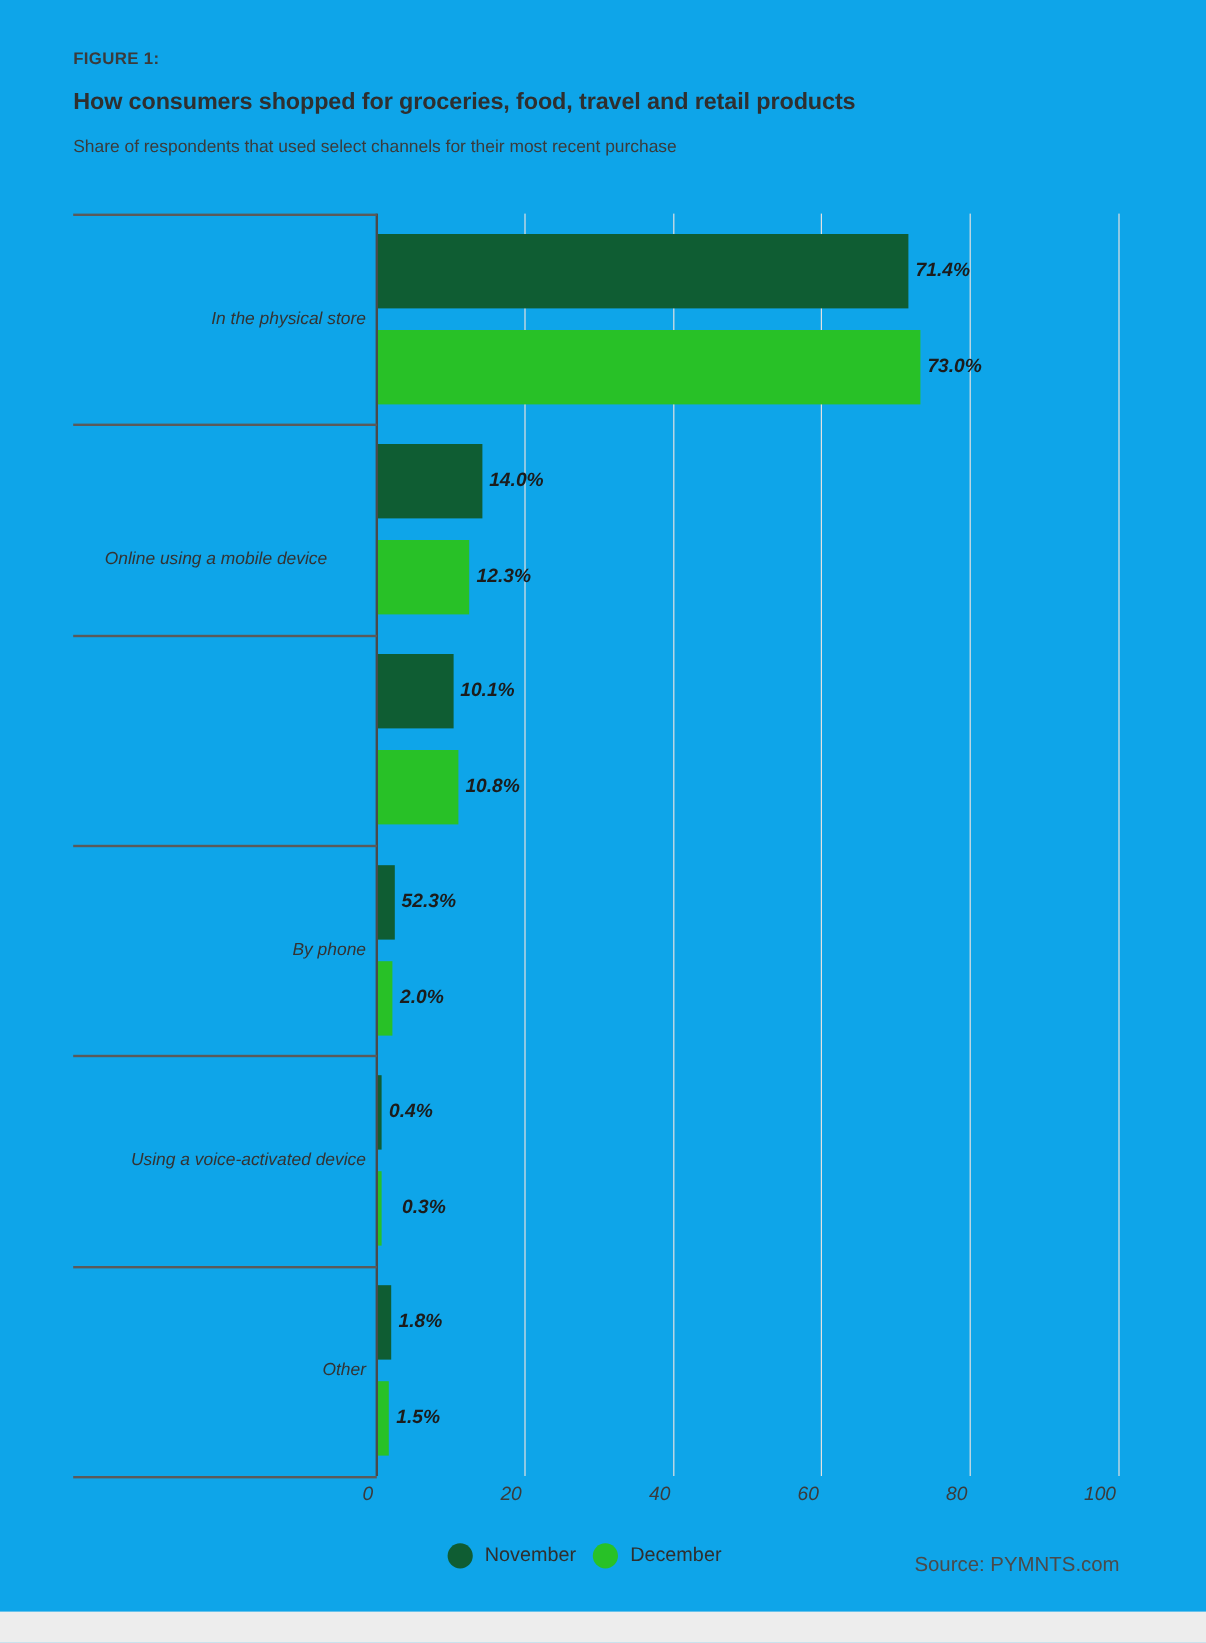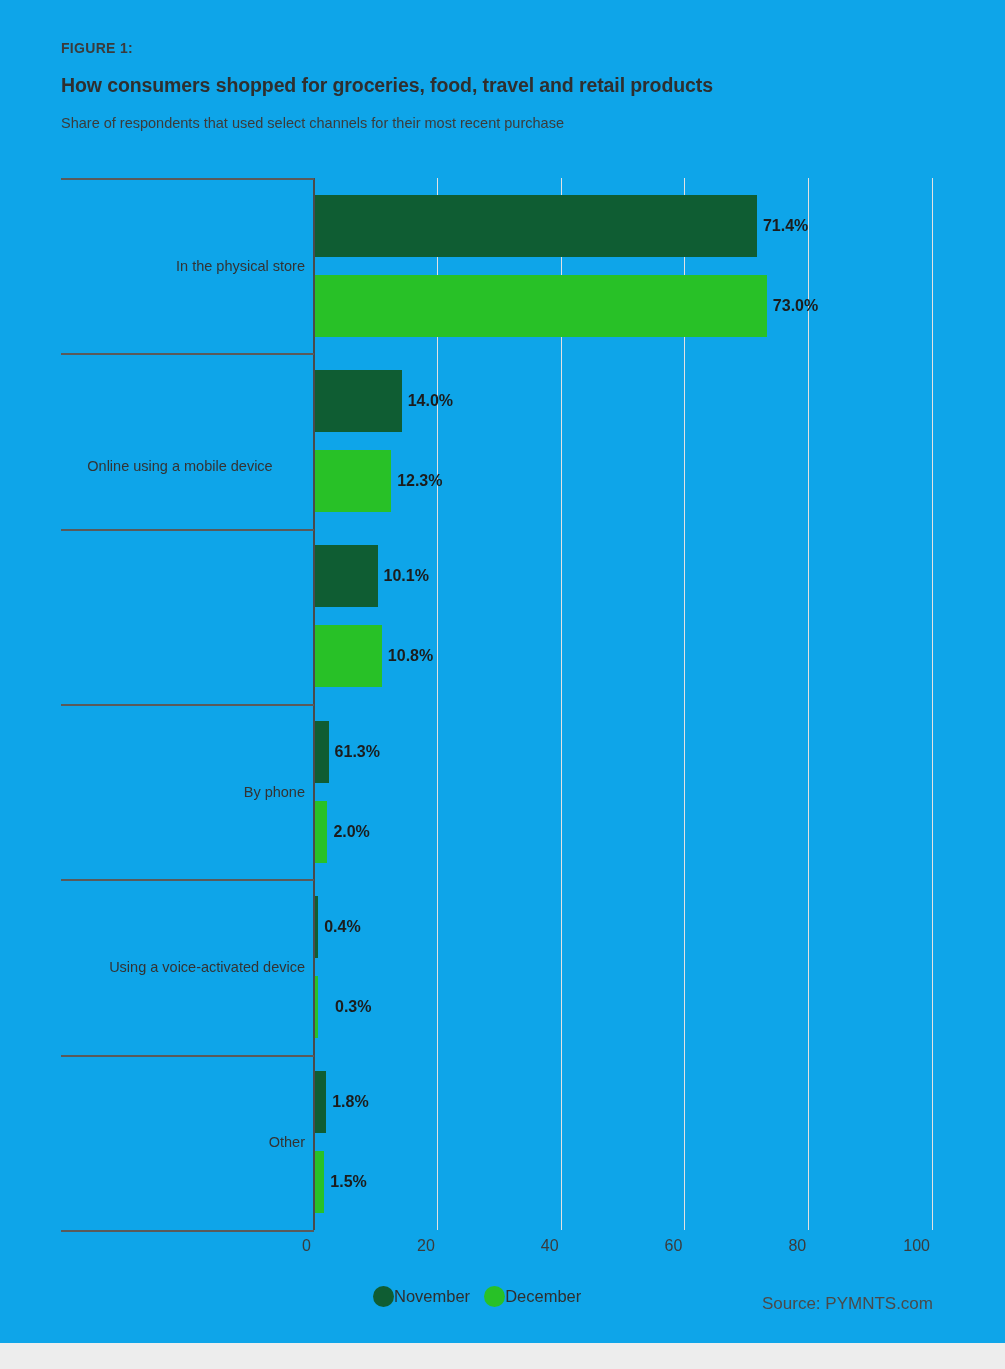--- a/index.html
+++ b/index.html
@@ -56,20 +56,21 @@
     font-weight: normal;
   }
 
   
   .plot {
     position: absolute;
     left: 0;
     top: 0;
     width: 1005px;
     height: 1102px;
+    font-style: italic;
   }
   .gridline {
     position: absolute;
     top: 178px;
     height: 1052px;
     width: 1px;
     background: #e2e2e2;
   }
   .axis-line {
     position: absolute;
@@ -120,21 +121,21 @@
     position: absolute;
     left: 373px;
     top: 1286px;
     display: flex;
     align-items: center;
     gap: 14px;
   }
   .legend-item {
     display: flex;
     align-items: center;
-    gap: 0;
+    gap: 10px;
   }
   .legend-dot {
     width: 21px;
     height: 21px;
     border-radius: 50%;
     display: inline-block;
   }
   .legend-label {
     font-size: 16.5px;
     color: #2f2f2f;
@@ -177,21 +178,21 @@
       <div class="bar dec" style="left: 315px; top: 449.95px; width: 76.137px; background: rgb(40, 193, 39);"></div>
       <div class="bar-value" style="left: 397.137px; top: 471.95px;">12.3%</div>
       <div class="cat-label" style="top: 455px; text-align: center;">Online using a mobile device</div>
       <div class="sep-line" style="top: 528.6px;"></div>
       <div class="bar nov" style="left: 315px; top: 545.25px; width: 62.519px; background: rgb(15, 93, 51);"></div>
       <div class="bar-value" style="left: 383.519px; top: 567.25px;">10.1%</div>
       <div class="bar dec" style="left: 315px; top: 625.25px; width: 66.852px; background: rgb(40, 193, 39);"></div>
       <div class="bar-value" style="left: 387.852px; top: 647.25px;">10.8%</div>
       <div class="sep-line" style="top: 703.9px;"></div>
       <div class="bar nov" style="left: 315px; top: 720.55px; width: 13.618px; background: rgb(15, 93, 51);"></div>
-      <div class="bar-value" style="left: 334.618px; top: 742.55px;">61.3%</div>
+      <div class="bar-value" style="left: 334.618px; top: 742.55px;">52.3%</div>
       <div class="bar dec" style="left: 315px; top: 800.55px; width: 12.38px; background: rgb(40, 193, 39);"></div>
       <div class="bar-value" style="left: 333.38px; top: 822.55px;">2.0%</div>
       <div class="cat-label" style="top: 780.55px;">By phone</div>
       <div class="sep-line" style="top: 879.2px;"></div>
       <div class="bar nov" style="left: 315px; top: 895.85px; width: 3.2px; background: rgb(15, 93, 51);"></div>
       <div class="bar-value" style="left: 324.2px; top: 917.85px;">0.4%</div>
       <div class="bar dec" style="left: 315px; top: 975.85px; width: 3.2px; background: rgb(40, 193, 39);"></div>
       <div class="bar-value" style="left: 335px; top: 997.85px;">0.3%</div>
       <div class="cat-label" style="top: 955.85px;">Using a voice-activated device</div>
       <div class="sep-line" style="top: 1054.5px;"></div>

